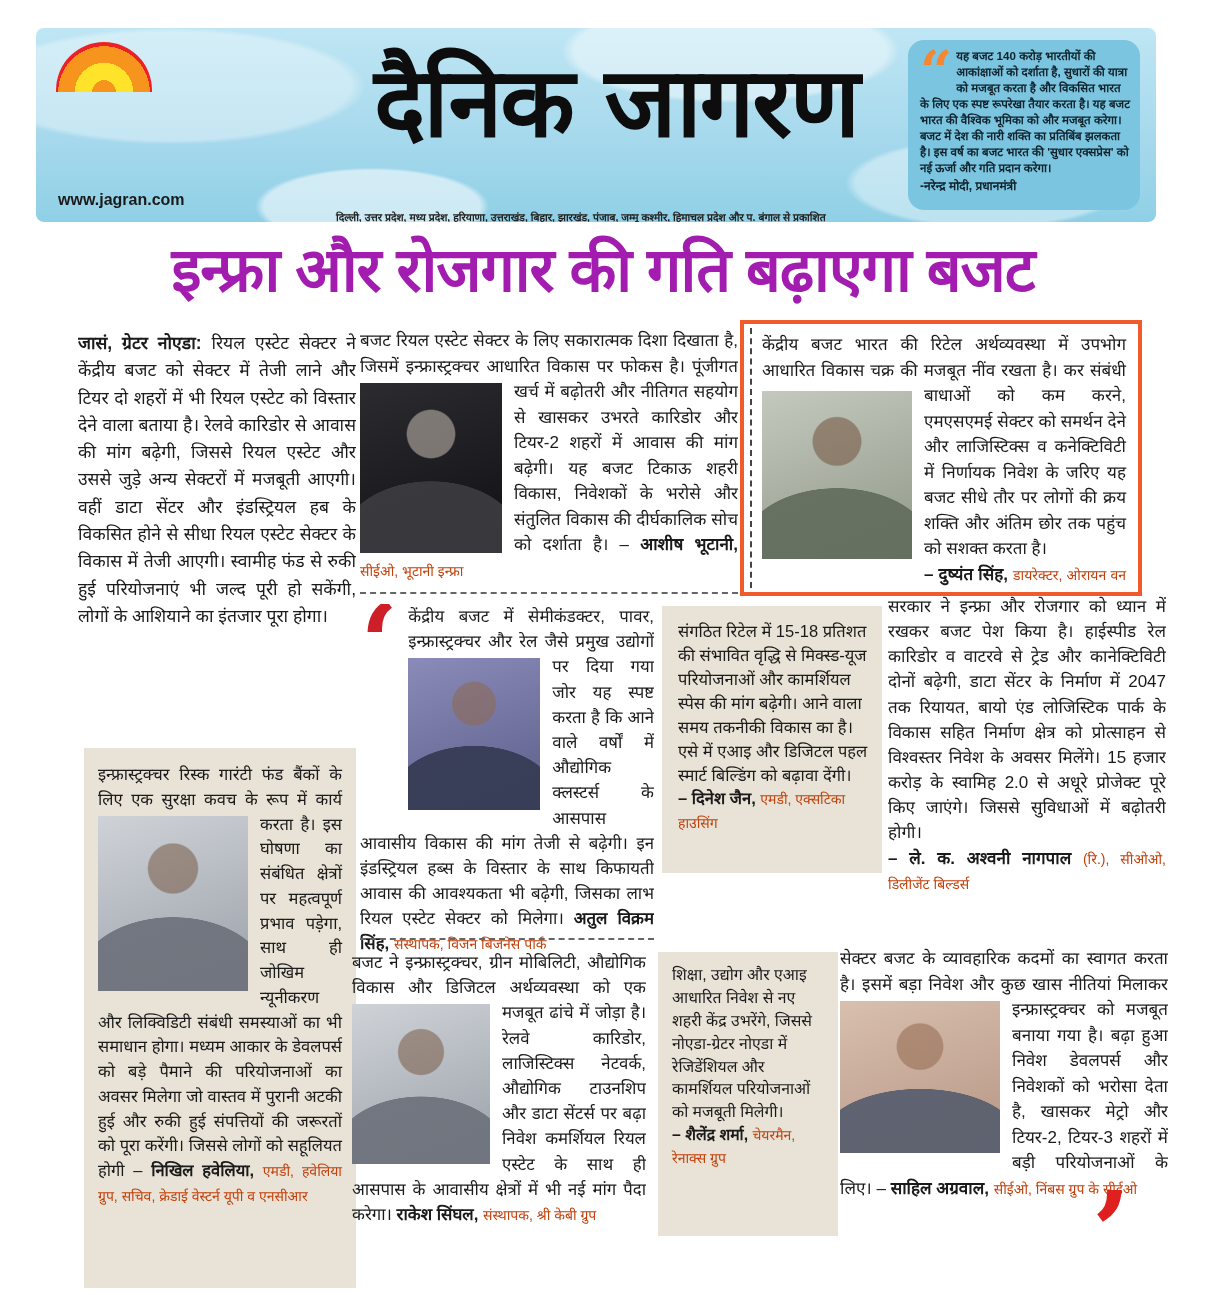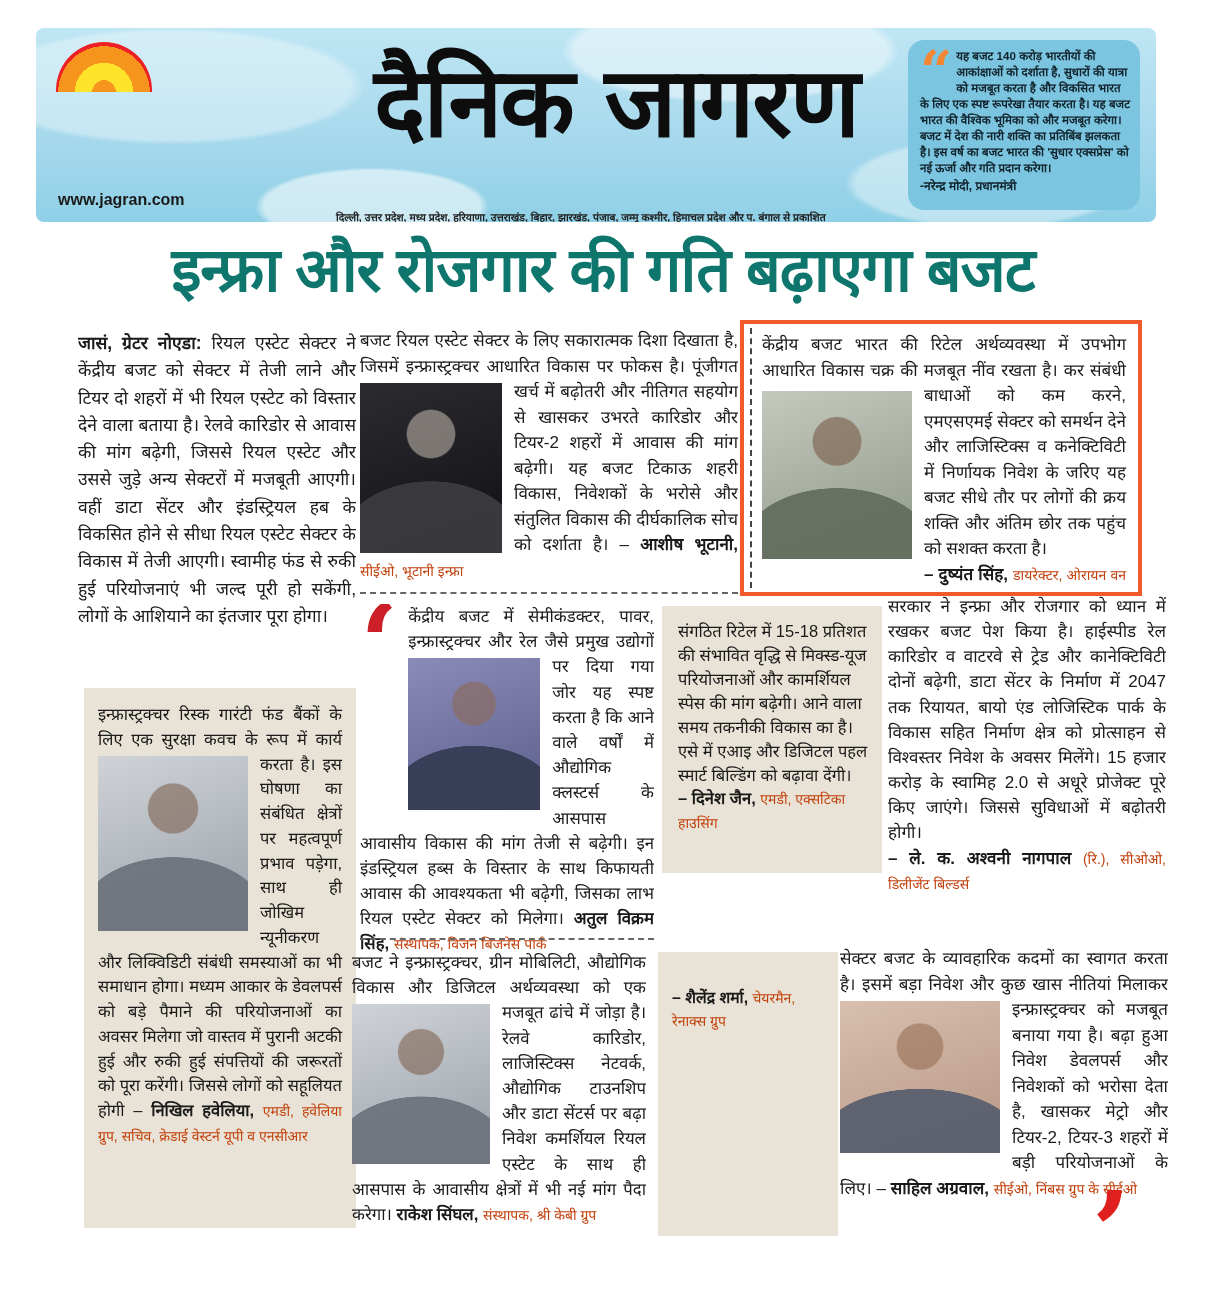--- a/index.html
+++ b/index.html
@@ -46,21 +46,21 @@
     font-size:11.6px;font-weight:600;line-height:1.38;color:#10222b;
   }
   .pm-quote-glyph{
     float:left;font-family:"DejaVu Serif","Liberation Serif",serif;
     font-size:56px;line-height:.7;color:#f58634;margin:4px 4px 0 0;font-weight:bold;
   }
   .pm-attr{font-weight:bold;margin-top:2px;font-size:12px;}
   
   .headline{
     position:absolute;left:60px;top:226px;width:1086px;text-align:center;
-    font-size:61px;font-weight:800;color:#0f766e;letter-spacing:-1px;
+    font-size:61px;font-weight:800;color:#a21caf;letter-spacing:-1px;
   }
   
   .article{position:absolute;font-size:17px;line-height:1.5;text-align:justify;overflow:hidden;}
   .dateline{font-weight:bold;}
   .qname{font-weight:bold;}
   .qrole{font-size:14px;color:#c2410c;}
   .photo{
     float:left;margin:4px 12px 4px 0;width:140px;height:165px;
     background:
       radial-gradient(circle at 50% 30%, rgba(255,255,255,.38) 0 17%, transparent 18%),
@@ -92,21 +92,21 @@
     font-size:110px;line-height:.62;color:var(--quote-red);margin:6px 10px 0 0;
   }
   .beige-box{background:var(--beige);padding:14px 14px 10px 16px;}
   .dotsep{position:absolute;border-top:2px dashed #666;height:0;}
   .close-quote{
     position:absolute;left:1092px;top:1178px;font-family:"DejaVu Serif","Liberation Serif",serif;
     font-weight:bold;font-size:110px;line-height:1;color:#e01f1f;
   }
   
   .col1-article{left:78px;top:330px;width:278px;font-size:17.5px;line-height:1.56;}
-  .box-havelia{left:84px;top:688px;width:272px;height:540px;font-size:16.5px;line-height:1.5;text-align:justify;padding-left:14px;}
+  .box-havelia{left:84px;top:748px;width:272px;height:540px;font-size:16.5px;line-height:1.5;text-align:justify;padding-left:14px;}
   .box-havelia .photo{width:150px;height:175px;}
   .block-bhutani{left:360px;top:328px;width:378px;}
   .block-bhutani .photo{width:142px;height:170px;}
   .sep1{left:360px;top:592px;width:378px;}
   .block-atul{left:360px;top:604px;width:294px;font-size:16.8px;}
   .block-atul .photo{width:132px;height:152px;}
   .sep2{left:360px;top:938px;width:294px;}
   .block-rakesh{left:352px;top:950px;width:294px;font-size:16.8px;}
   .block-rakesh .photo{width:138px;height:160px;}
   .box-dinesh{left:662px;top:606px;width:220px;height:267px;font-size:16.5px;line-height:1.45;text-align:left;}
@@ -180,20 +180,21 @@
 </div>
 
 <div class="article beige-box box-dinesh">
   <span>संगठित रिटेल में 15-18 प्रतिशत की संभावित वृद्धि से मिक्स्ड-यूज परियोजनाओं और कामर्शियल स्पेस की मांग बढ़ेगी। आने वाला समय तकनीकी विकास का है। एसे में एआइ और डिजिटल पहल स्मार्ट बिल्डिंग को बढ़ावा देंगी। </span>
   <br>
   <span class="qname">– दिनेश जैन,</span>
   <span class="qrole"> एमडी, एक्सटिका हाउसिंग</span>
 </div>
 
 <div class="article beige-box box-shailendra">
+  <span>शिक्षा, उद्योग और एआइ आधारित निवेश से नए शहरी केंद्र उभरेंगे, जिससे नोएडा-ग्रेटर नोएडा में रेजिडेंशियल और कामर्शियल परियोजनाओं को मजबूती मिलेगी। </span>
   <br>
   <span class="qname">– शैलेंद्र शर्मा,</span>
   <span class="qrole"> चेयरमैन, रेनाक्स ग्रुप</span>
 </div>
 
 <div class="article orange-box">
   <span>केंद्रीय बजट भारत की रिटेल अर्थव्यवस्था में उपभोग आधारित विकास चक्र की मजबूत नींव रखता है। कर संबंधी बाधाओं को </span>
   <span class="photo ph-green"></span>
   <span>कम करने, एमएसएमई सेक्टर को समर्थन देने और लाजिस्टिक्स व कनेक्टिविटी में निर्णायक निवेश के जरिए यह बजट सीधे तौर पर लोगों की क्रय शक्ति और अंतिम छोर तक पहुंच को सशक्त करता है।</span>
   <br>

